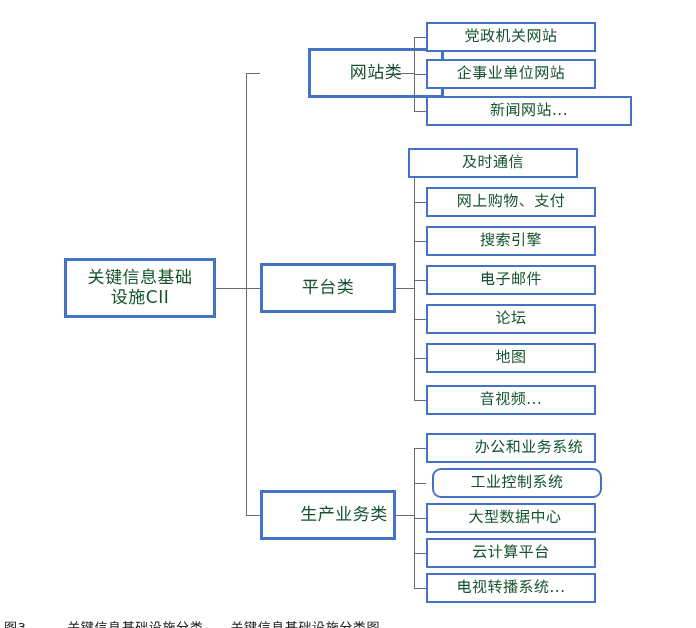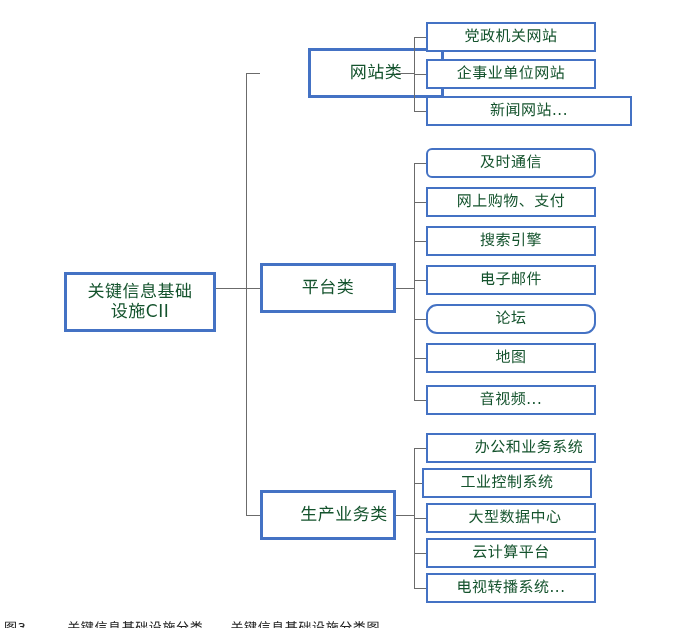--- a/index.html
+++ b/index.html
@@ -31,21 +31,20 @@
     text-align: center;
     line-height: 1.15;
     color: #14532d;
     letter-spacing: 0.5px;
   }
   .node.root {
     border-width: 3px;
     font-size: 17px;
     padding: 2px 4px;
     white-space: pre-line;
-    margin-top: 14px;
   }
   .node.category {
     border-width: 3px;
     font-size: 17px;
   }
   .node.leaf {
     border-width: 2px;
     font-size: 15px;
   }
   
@@ -106,41 +105,41 @@
   <div class="conn-h" style="left:396px; top:288px; width:18px;"></div>
   <div class="conn-v" style="left:414px; top:163px; height:237px;"></div>
   <div class="conn-h" style="left:414px; top:163px; width:12px;"></div>
   <div class="conn-h" style="left:414px; top:202px; width:12px;"></div>
   <div class="conn-h" style="left:414px; top:241px; width:12px;"></div>
   <div class="conn-h" style="left:414px; top:280px; width:12px;"></div>
   <div class="conn-h" style="left:414px; top:319px; width:12px;"></div>
   <div class="conn-h" style="left:414px; top:358px; width:12px;"></div>
   <div class="conn-h" style="left:414px; top:400px; width:12px;"></div>
 
-  <div class="node leaf" style="left:426px; top:148px; width:170px; height:30px;border-radius:6px;">及时通信</div>
+  <div class="node leaf" style="left:408px; top:148px; width:170px; height:30px;">及时通信</div>
   <div class="node leaf" style="left:426px; top:187px; width:170px; height:30px;">网上购物、支付</div>
   <div class="node leaf" style="left:426px; top:226px; width:170px; height:30px;">搜索引擎</div>
   <div class="node leaf" style="left:426px; top:265px; width:170px; height:30px;">电子邮件</div>
-  <div class="node leaf" style="left:426px; top:304px; width:170px; height:30px;border-radius:11px;">论坛</div>
+  <div class="node leaf" style="left:426px; top:304px; width:170px; height:30px;">论坛</div>
   <div class="node leaf" style="left:426px; top:343px; width:170px; height:30px;">地图</div>
   <div class="node leaf" style="left:426px; top:385px; width:170px; height:30px;">音视频...</div>
 
   <div class="conn-h" style="left:246px; top:515px; width:14px;"></div>
 
   <div class="node category" style="left:260px; top:490px; width:136px; height:50px;padding-left:32px;">生产业务类</div>
 
   <div class="conn-h" style="left:396px; top:515px; width:18px;"></div>
   <div class="conn-v" style="left:414px; top:448px; height:140px;"></div>
   <div class="conn-h" style="left:414px; top:448px; width:12px;"></div>
   <div class="conn-h" style="left:414px; top:483px; width:12px;"></div>
   <div class="conn-h" style="left:414px; top:518px; width:12px;"></div>
   <div class="conn-h" style="left:414px; top:553px; width:12px;"></div>
   <div class="conn-h" style="left:414px; top:588px; width:12px;"></div>
 
   <div class="node leaf" style="left:426px; top:433px; width:170px; height:30px;padding-left:36px;">办公和业务系统</div>
-  <div class="node leaf" style="left:422px; top:468px; width:170px; height:30px;">工业控制系统</div>
+  <div class="node leaf" style="left:432px; top:468px; width:170px; height:30px;border-radius:9px;">工业控制系统</div>
   <div class="node leaf" style="left:426px; top:503px; width:170px; height:30px;padding-left:8px;">大型数据中心</div>
   <div class="node leaf" style="left:426px; top:538px; width:170px; height:30px;">云计算平台</div>
   <div class="node leaf" style="left:426px; top:573px; width:170px; height:30px;">电视转播系统...</div>
 
   <div id="caption">图3　　　关键信息基础设施分类　　关键信息基础设施分类图</div>
 
 </div>
 
 </body></html>

